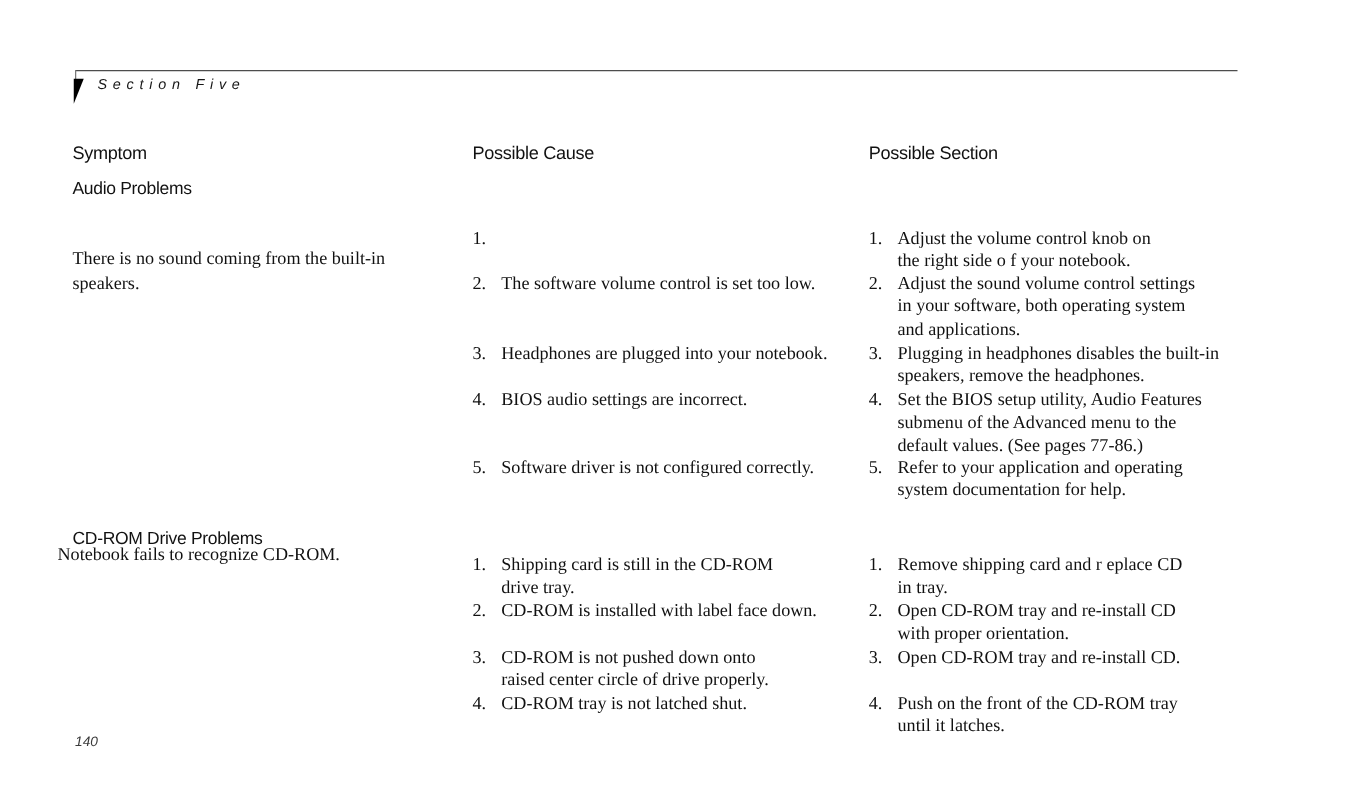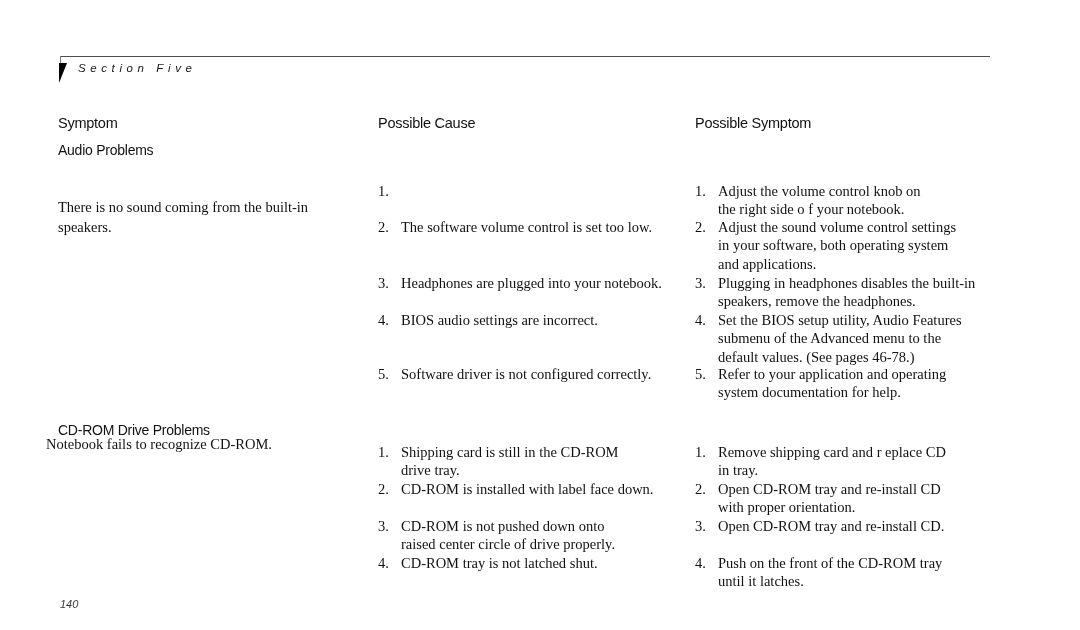--- a/index.html
+++ b/index.html
@@ -138,21 +138,20 @@
 
   
   .folio {
     position: absolute;
     left: 60px;
     top: 588px;
     font-family: "Liberation Sans", "DejaVu Sans", sans-serif;
     font-style: italic;
     font-size: 11px;
     color: #3a3a3a;
-    margin-top: 10px;
   }
 </style>
 </head>
 <body>
 
 <div class="page">
 
   <div class="header-rule"></div>
   <div class="header-tick"></div>
   <div class="header-flag"></div>
@@ -160,21 +159,21 @@
 
   <div class="col col-symptom">
     <div class="col-head">Symptom</div>
   </div>
 
   <div class="col col-cause">
     <div class="col-head">Possible Cause</div>
   </div>
 
   <div class="col col-solution">
-    <div class="col-head">Possible Symptom</div>
+    <div class="col-head">Possible Section</div>
   </div>
 
   <div class="sec-head audio" style="left:58px;">Audio Problems</div>
 
   <div class="sec-head cdrom" style="left:58px;">CD-ROM Drive Problems</div>
 
   <div class="symptom-text audio" style="left:58px;margin-top:24px;">There is no sound coming from
 the built-in speakers.</div>
 
   <div class="symptom-text cdrom" style="left:46px;">Notebook fails to recognize CD-ROM.</div>
@@ -190,21 +189,21 @@
   <ul class="num-list sol-audio" style="left:695px;width:300px;">
       <li class="num-item" style="top: 9px;"><span class="num">1.</span><span class="txt">Adjust the volume control knob on
 the right side o f your notebook.</span></li>
       <li class="num-item" style="top: 45px;"><span class="num">2.</span><span class="txt">Adjust the sound volume control settings
 in your software, both operating system
 and applications.</span></li>
       <li class="num-item" style="top: 101px;"><span class="num">3.</span><span class="txt">Plugging in headphones disables the built-in
 speakers, remove the headphones.</span></li>
       <li class="num-item" style="top: 138px;"><span class="num">4.</span><span class="txt">Set the BIOS setup utility, Audio Features
 submenu of the Advanced menu to the
-default values. (See pages 46-78.)</span></li>
+default values. (See pages 77-86.)</span></li>
       <li class="num-item" style="top: 192px;"><span class="num">5.</span><span class="txt">Refer to your application and operating
 system documentation for help.</span></li>
     </ul>
 
   <ul class="num-list cause-cdrom" style="left:378px;width:305px;">
       <li class="num-item" style="top: 9px;"><span class="num">1.</span><span class="txt">Shipping card is still in the CD-ROM
 drive tray.</span></li>
       <li class="num-item" style="top: 46px;"><span class="num">2.</span><span class="txt">CD-ROM is installed with label face down.</span></li>
       <li class="num-item" style="top: 83px;"><span class="num">3.</span><span class="txt">CD-ROM is not pushed down onto
 raised center circle of drive properly.</span></li>

